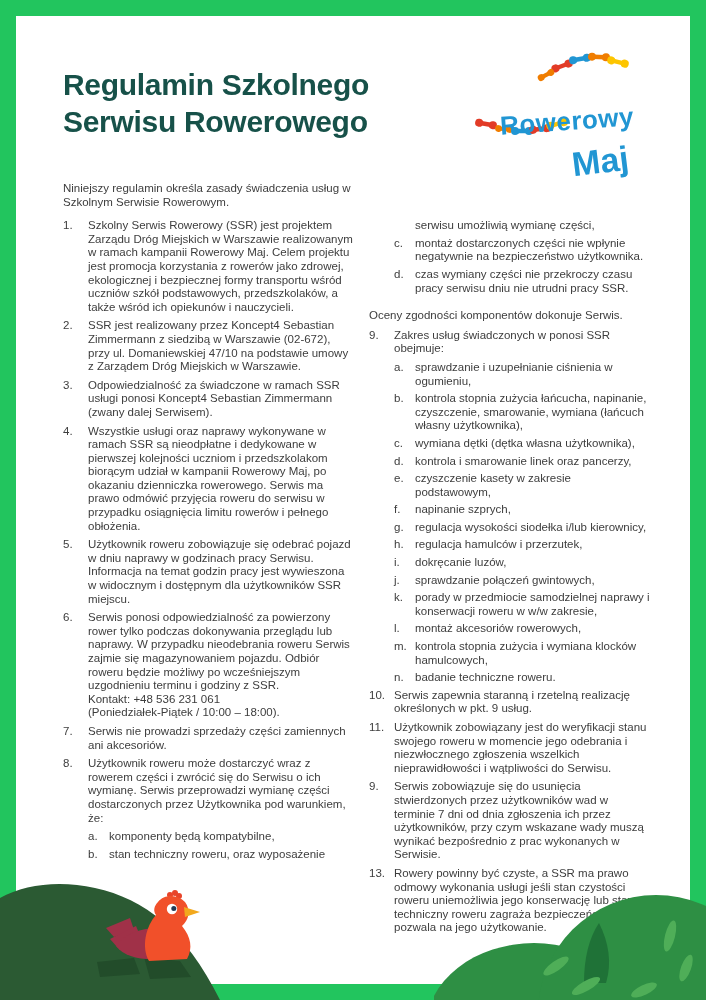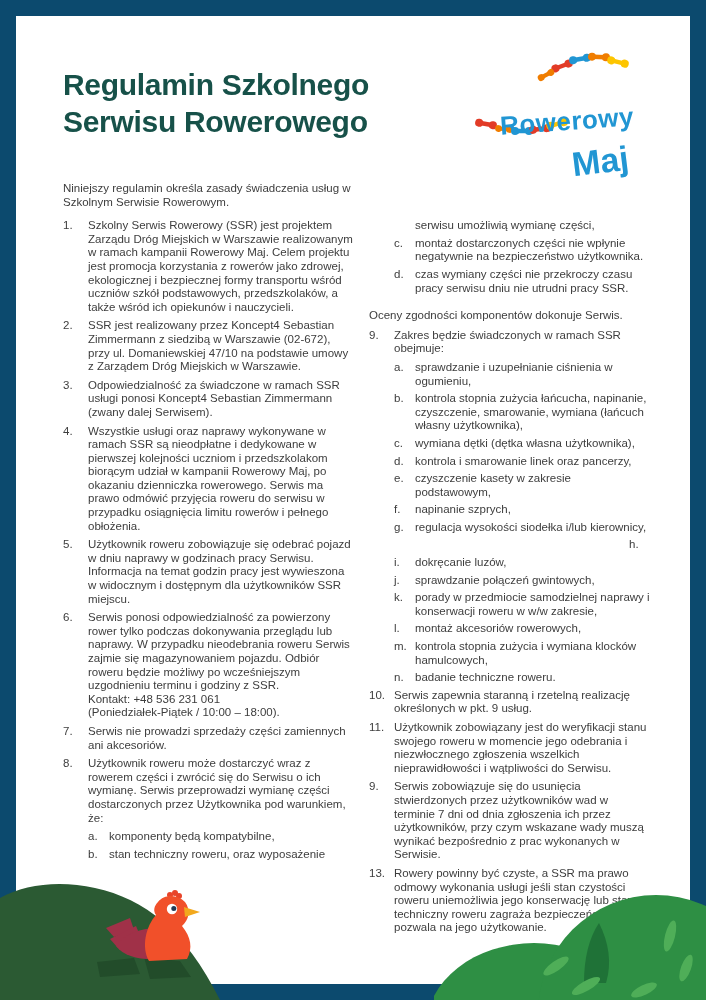--- a/index.html
+++ b/index.html
@@ -3,21 +3,21 @@
 <meta charset="utf-8">
 <style>
   html,body{margin:0;padding:0;}
   body{
     width:706px;height:1000px;overflow:hidden;
     font-family:"Liberation Sans", sans-serif;
     -webkit-font-smoothing:antialiased;
   }
   .frame{
     position:relative;width:706px;height:1000px;
-    background:#0c4a6e;
+    background:#22c55e;
   }
   .paper{
     position:absolute;left:16px;top:16px;right:16px;bottom:16px;
     background:#ffffff;
   }
   .content{
     position:absolute;left:47px;top:0;right:26px;bottom:0;
   }
   
   .title{
@@ -45,21 +45,21 @@
     margin:42px 0 10px 0;
     font-size:11.5px;line-height:13.6px;color:#3d3d3d;
     width:290px;
   }
   .cols{display:flex;gap:16px;color:#3d3d3d;font-size:11.5px;line-height:13.6px;}
   .col-l{width:290px;flex:none;}
   .col-r{width:281px;flex:none;}
   .row{display:flex;margin-bottom:5px;}
   .row .n{flex:0 0 25px;}
   .row .t{flex:1;}
-  .sub{padding-left:25px;margin-bottom:4px;justify-content:flex-end;}
+  .sub{padding-left:25px;margin-bottom:4px;}
   .sub .n{flex:0 0 21px;}
   .note{margin:14px 0 6px 0;}
   
   .deco-left{position:absolute;left:0;bottom:0;width:360px;height:132px;}
   .deco-right{position:absolute;right:0;bottom:0;width:272px;height:112px;}
 </style>
 </head>
 <body>
 
 <div class="frame">
@@ -208,21 +208,21 @@
               <span class="n">c.</span>
               <div class="t">montaż dostarczonych części nie wpłynie negatywnie na bezpieczeństwo użytkownika.</div>
             </div>
           <div class="row sub">
               <span class="n">d.</span>
               <div class="t">czas wymiany części nie przekroczy czasu pracy serwisu dniu nie utrudni pracy SSR.</div>
             </div>
           <p class="note">Oceny zgodności komponentów dokonuje Serwis.</p>
           <div class="row">
               <span class="n">9.</span>
-              <div class="t">Zakres będzie świadczonych w ramach SSR obejmuje:</div>
+              <div class="t">Zakres usług świadczonych w ponosi SSR obejmuje:</div>
             </div>
           <div class="row sub">
               <span class="n">a.</span>
               <div class="t">sprawdzanie i uzupełnianie ciśnienia w ogumieniu,</div>
             </div>
           <div class="row sub">
               <span class="n">b.</span>
               <div class="t">kontrola stopnia zużycia łańcucha, napinanie, czyszczenie, smarowanie, wymiana (łańcuch własny użytkownika),</div>
             </div>
           <div class="row sub">
@@ -240,20 +240,21 @@
           <div class="row sub">
               <span class="n">f.</span>
               <div class="t">napinanie szprych,</div>
             </div>
           <div class="row sub">
               <span class="n">g.</span>
               <div class="t">regulacja wysokości siodełka i/lub kierownicy,</div>
             </div>
           <div class="row sub">
               <span class="n">h.</span>
+              <div class="t">regulacja hamulców i przerzutek,</div>
             </div>
           <div class="row sub">
               <span class="n">i.</span>
               <div class="t">dokręcanie luzów,</div>
             </div>
           <div class="row sub">
               <span class="n">j.</span>
               <div class="t">sprawdzanie połączeń gwintowych,</div>
             </div>
           <div class="row sub">

